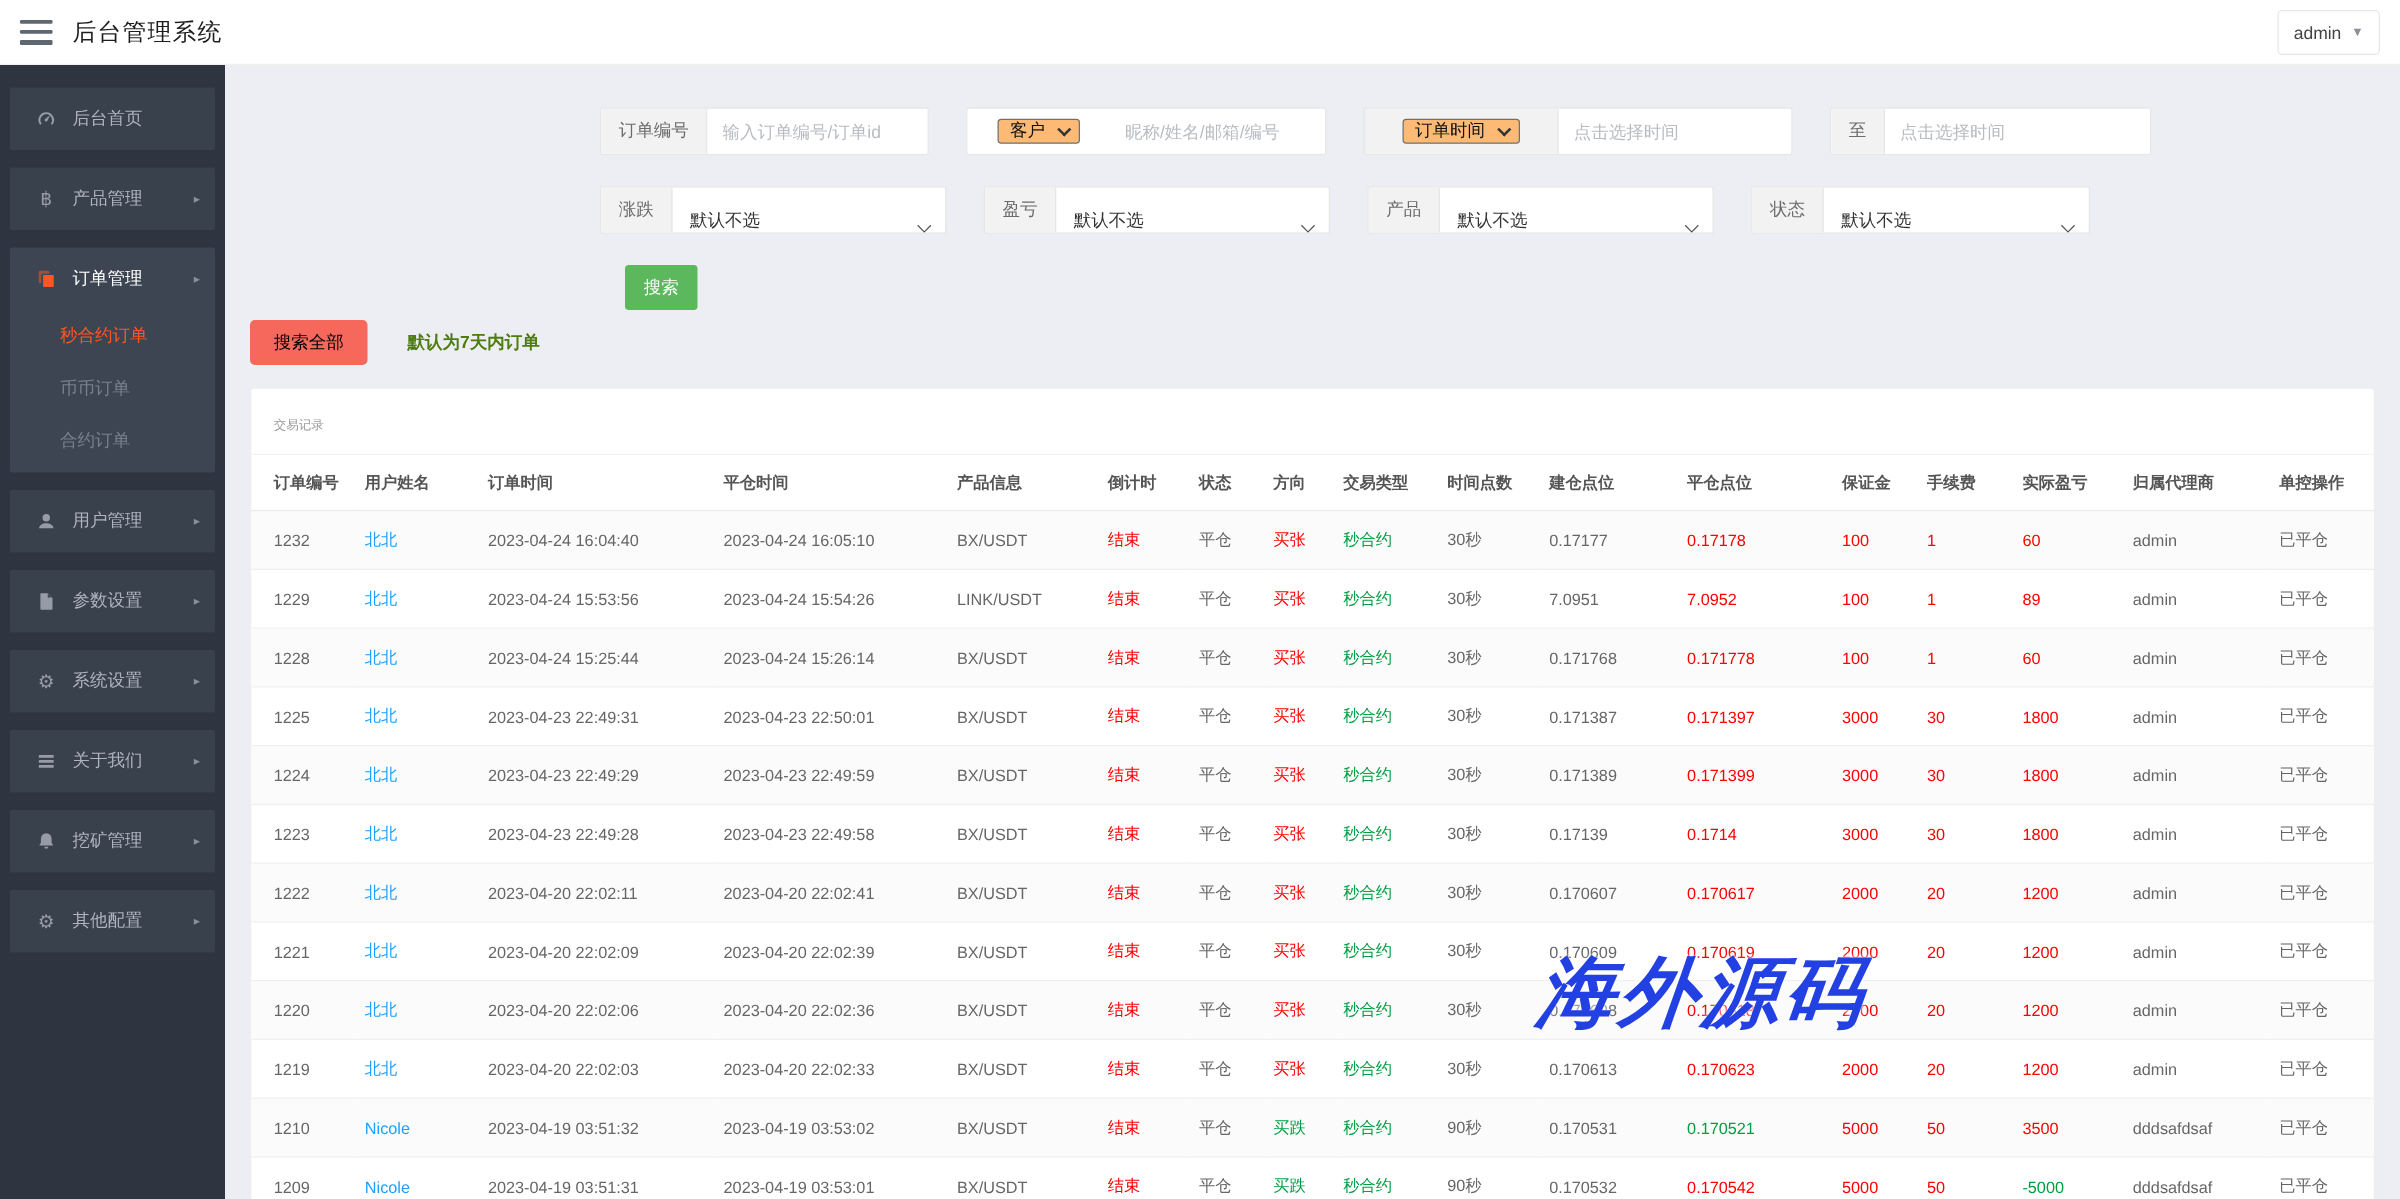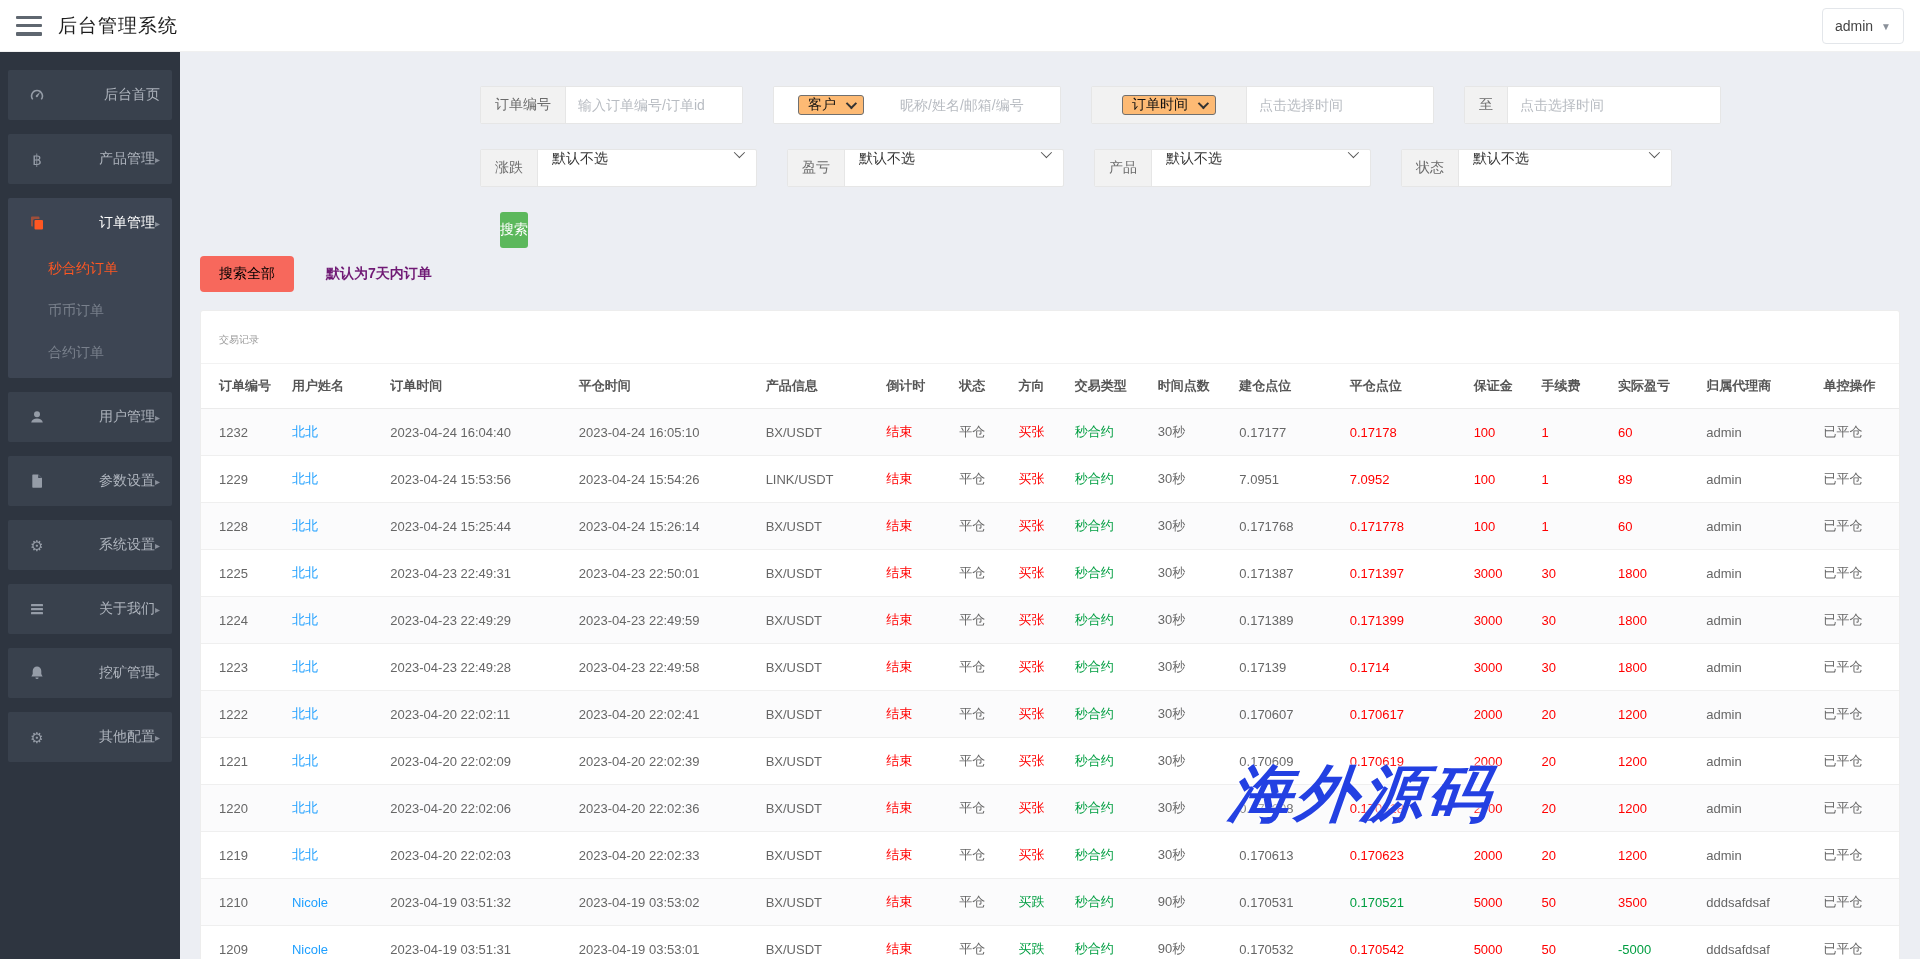--- a/index.html
+++ b/index.html
@@ -20,21 +20,21 @@
 
   
   .sidebar { position:fixed; top:52px; left:0; width:180px; height:907px; background:#2e3540; z-index:20; }
   .menu-block { margin:14px 8px 0 8px; background:#39414d; border-radius:2px; }
   .menu-block.first { margin-top:18px; }
   .menu-block.open { background:#3d4553; padding-bottom:4px; }
   .menu-item { height:50px; display:flex; align-items:center; padding:0 12px 0 18px;
     color:#aeb4bd; font-size:14px; cursor:pointer; }
   .menu-item .icon { width:22px; display:inline-flex; justify-content:center; color:#959ca7; }
   .menu-item .icon .glyph { font-size:15px; line-height:1; }
-  .menu-item .label { margin-left:10px; flex:1;text-align:right; }
+  .menu-item .label { margin-left:10px; flex:1; }
   .menu-item .arrow { font-size:10px; color:#8a909b; }
   .menu-block.open .menu-item.parent { color:#ffffff; }
   .menu-block.open .menu-item.parent .icon { color:#ff5722; }
   .submenu-item { height:42px; display:flex; align-items:center; padding-left:40px;
     font-size:14px; color:#79808c; cursor:pointer; }
   .submenu-item.active { color:#ff5722; }
 
   
   .content { position:absolute; top:52px; left:180px; width:1740px; min-height:907px; padding:0 20px; }
 
@@ -45,29 +45,29 @@
   .flabel { background:#f2f2f2; border-right:1px solid #e6e6e6; padding:0 14px;
     display:flex; align-items:center; font-size:14px; color:#6b6b6b; white-space:nowrap; }
   .flabel.white { background:#fff; border-right:none; padding:0 8px; }
   .fgroup input { border:none; outline:none; padding:0 12px; font-size:14px; color:#333; background:#fff; }
   .fgroup input::placeholder { color:#b8bcc2; }
   .native-select { border:1px solid #707070; border-radius:3px; background:#fdba74; margin:4px 16px;
     padding:0 9px; display:flex; align-items:center; gap:10px; font-size:14px; color:#111; cursor:pointer; }
   .chev { width:8px; height:8px; border-right:2px solid #333; border-bottom:2px solid #333;
     transform:rotate(45deg) translateY(-2px); }
   .chev.thin { border-width:1.4px; border-color:#555; }
-  .select-box { display:flex; align-items:flex-start; justify-content:space-between;
+  .select-box { display:flex; align-items:flex-end; justify-content:space-between;
     padding:0 14px; font-size:14px; color:#333; cursor:pointer; }
-  .search-btn { margin-left:20px; width:28px; height:36px; background:#5cb85c; color:#fff;
+  .search-btn { margin-left:20px; width:58px; height:36px; background:#5cb85c; color:#fff;
     border:none; border-radius:3px; font-size:14px; cursor:pointer; }
 
   .action-row { margin-top:8px; display:flex; align-items:center; gap:32px; }
   .search-all-btn { background:#f7685c; color:#000000; border:none; border-radius:4px;
     padding:9px 19px; font-size:14px; cursor:pointer; }
-  .hint { color:#701a75; font-size:14px; font-weight:bold; }
+  .hint { color:#4d7c0f; font-size:14px; font-weight:bold; }
 
   
   .card { margin-top:18px; background:#fff; border:1px solid #ededed; border-radius:3px; }
   .card-title { padding:22px 18px 16px 18px; font-size:10px; color:#9a9a9a;
     border-bottom:1px solid #f2f2f2; }
   table { width:100%; border-collapse:collapse; table-layout:fixed; }
   th { text-align:left; font-size:13px; color:#555; font-weight:bold; padding:13px 6px;
     border-bottom:1px solid #ebebeb; white-space:nowrap; overflow:hidden; }
   td { font-size:13px; color:#666; padding:14px 6px; border-bottom:1px solid #efefef;
     white-space:nowrap; overflow:hidden; }

